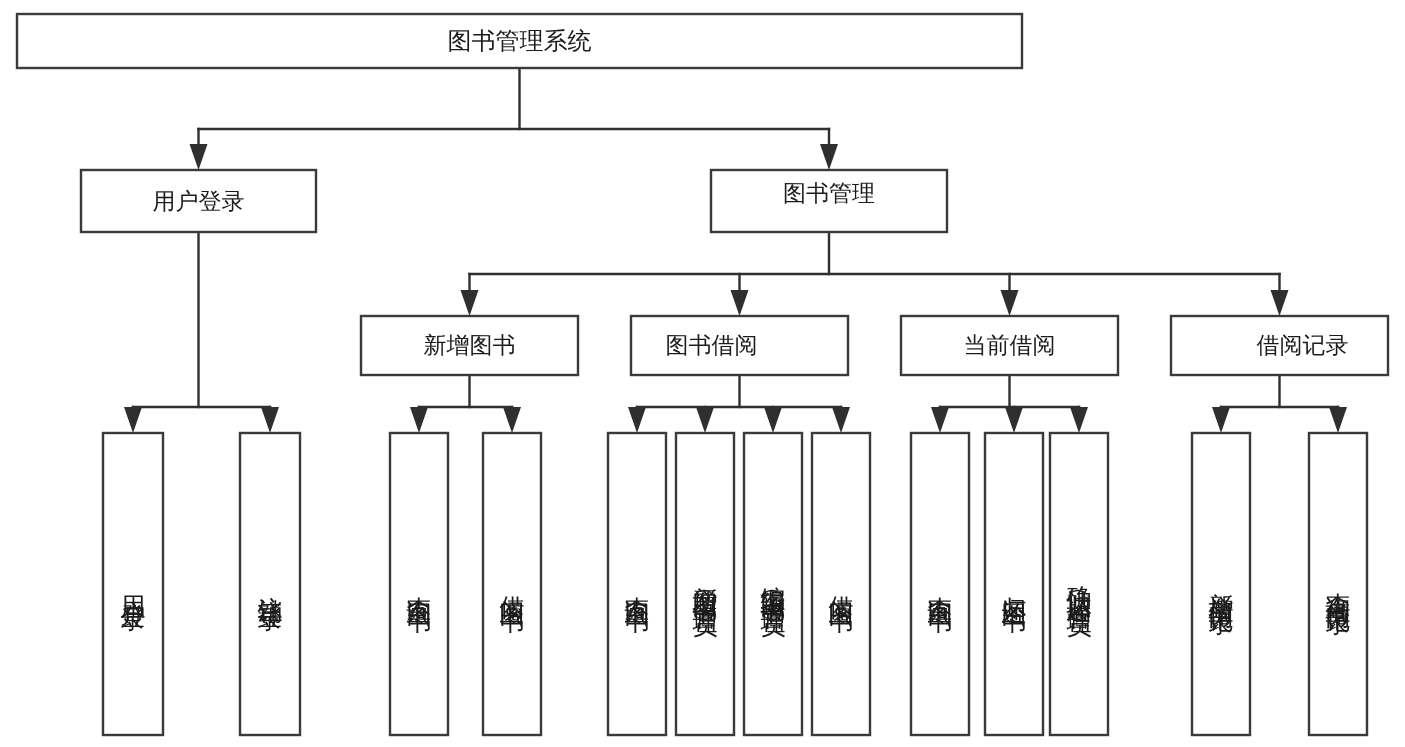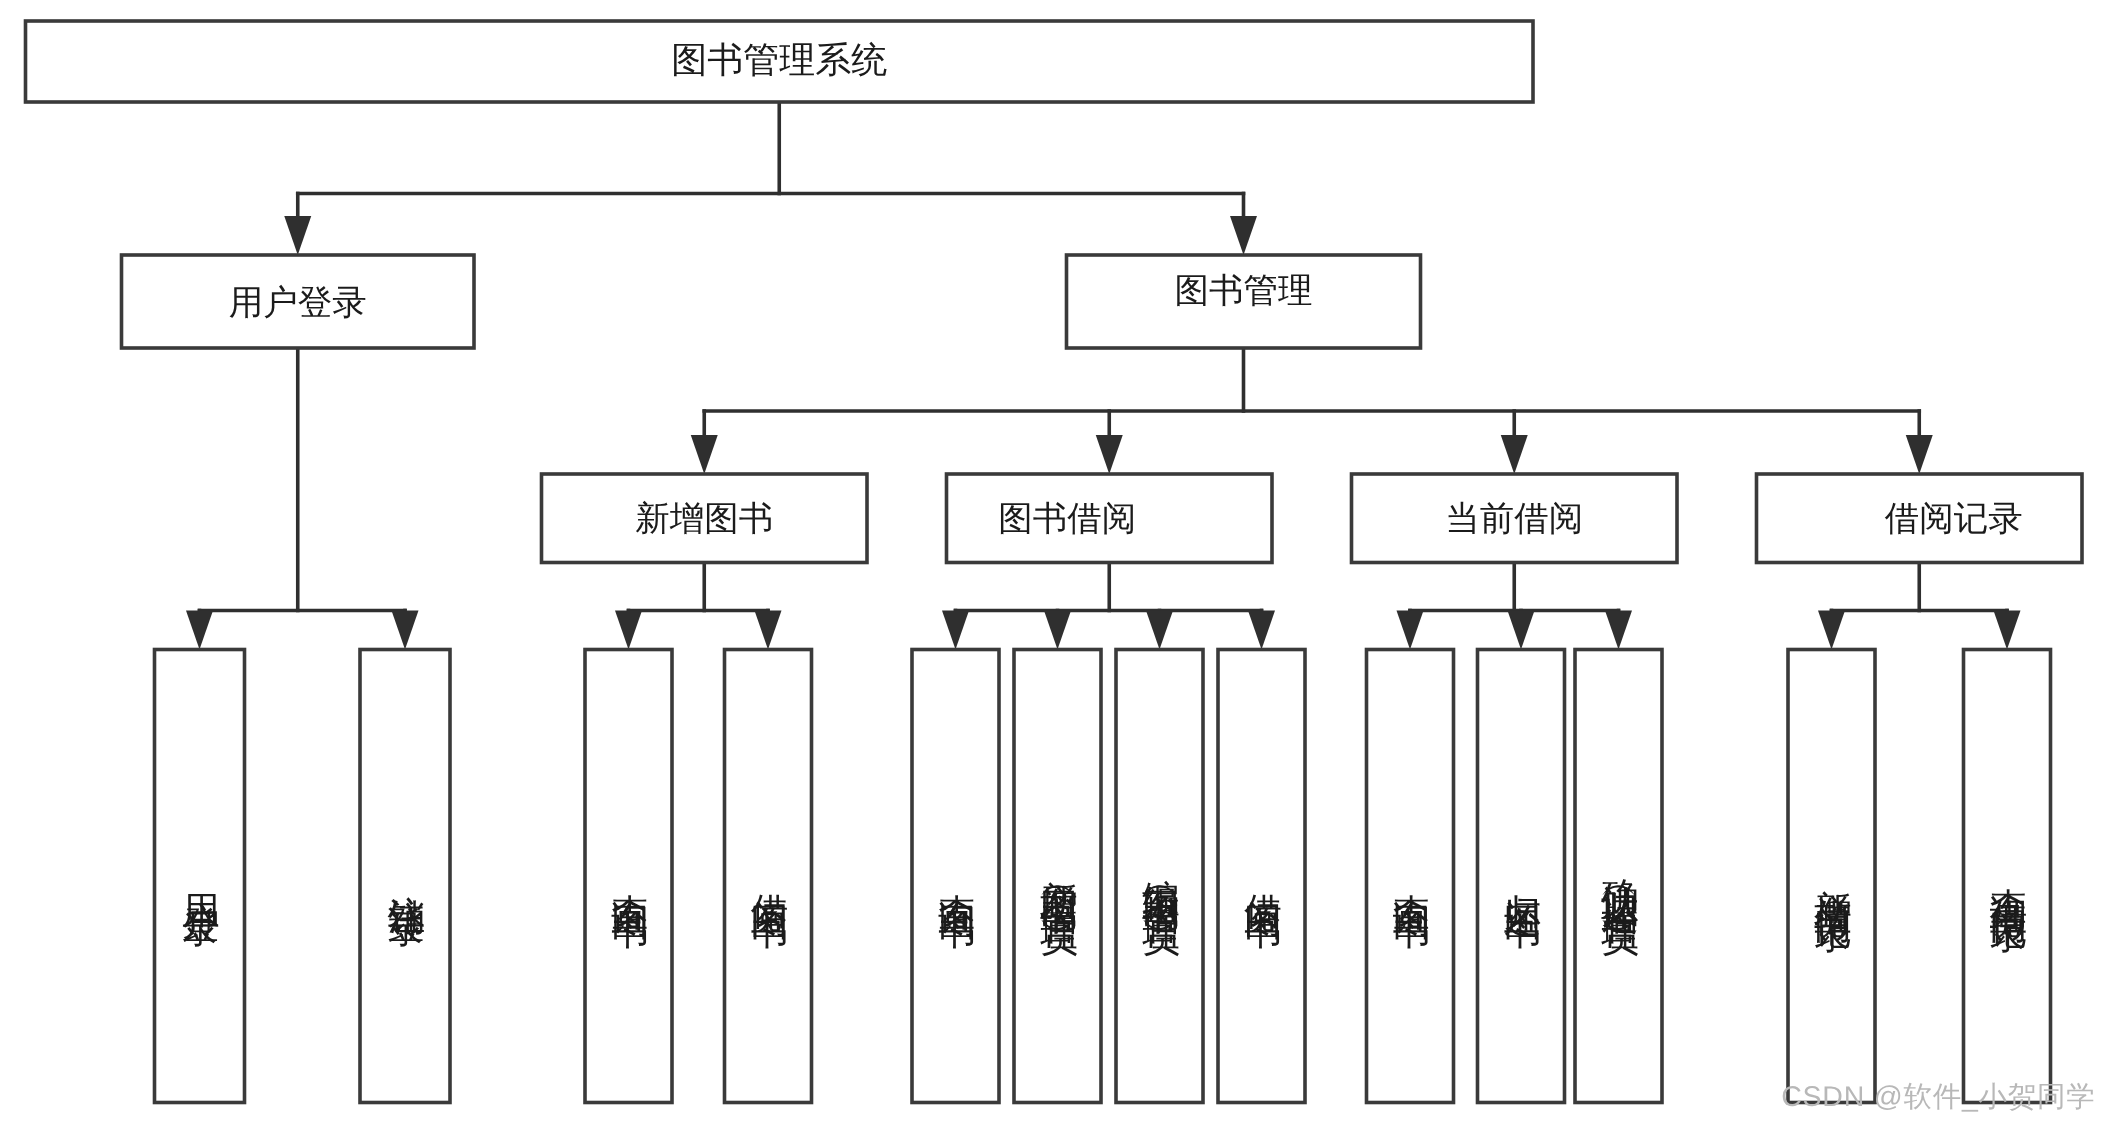--- a/index.html
+++ b/index.html
@@ -218,15 +218,14 @@
         <span>确认归还（管理员）</span>
       </div>
       <div class="node-label vertical" style="left: 1192px; top: 433px; width: 58px; height: 302px;">
         <span>新增借阅记录</span>
       </div>
       <div class="node-label vertical" style="left: 1309px; top: 433px; width: 58px; height: 302px;">
         <span>查询借阅记录</span>
       </div>
     </div>
 
-  <div class="watermark">CSDN @软件_小贺同学</div>
 
 </div>
 
 </body></html>

